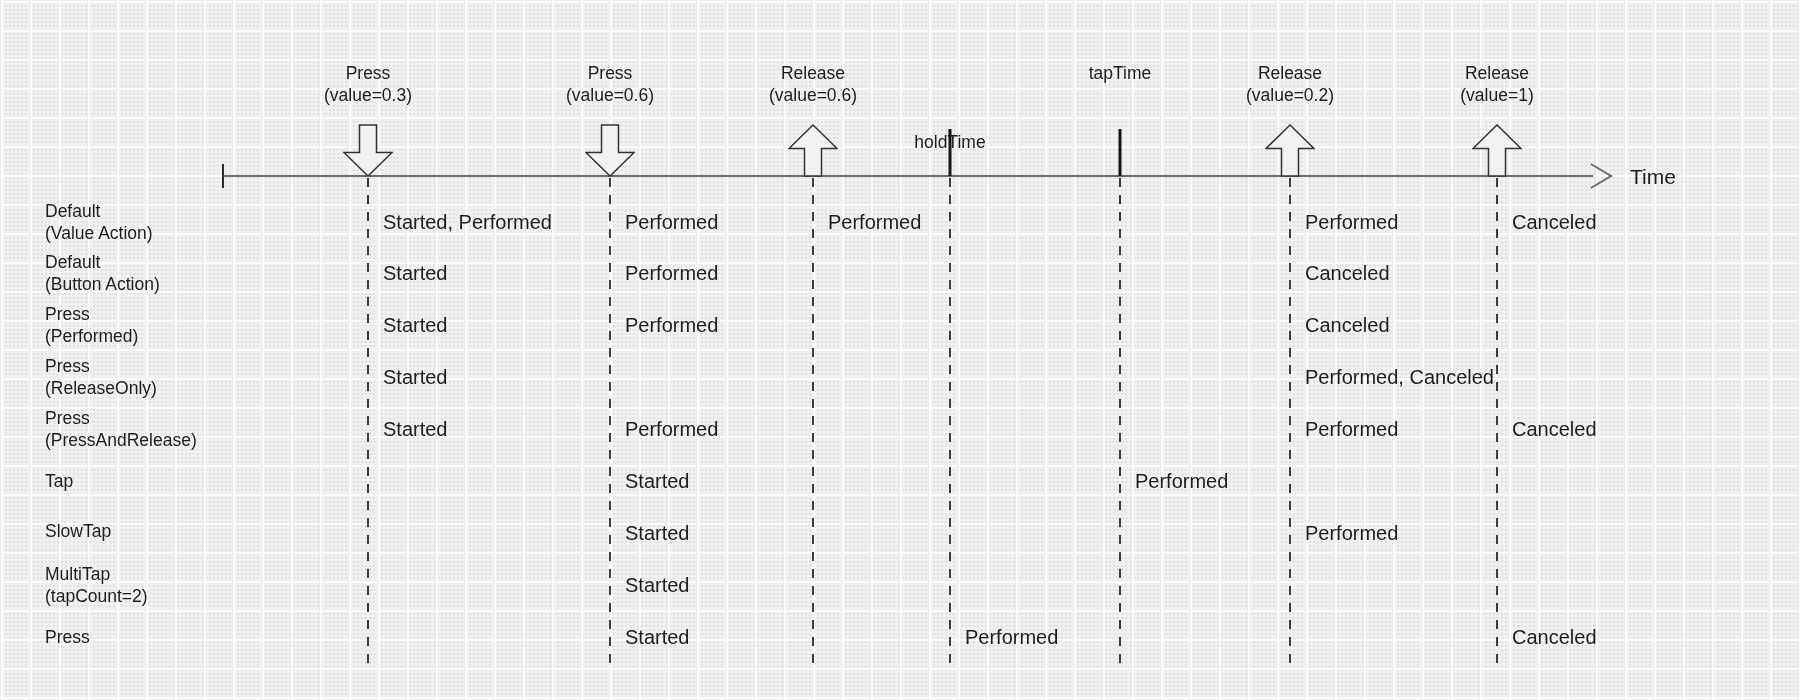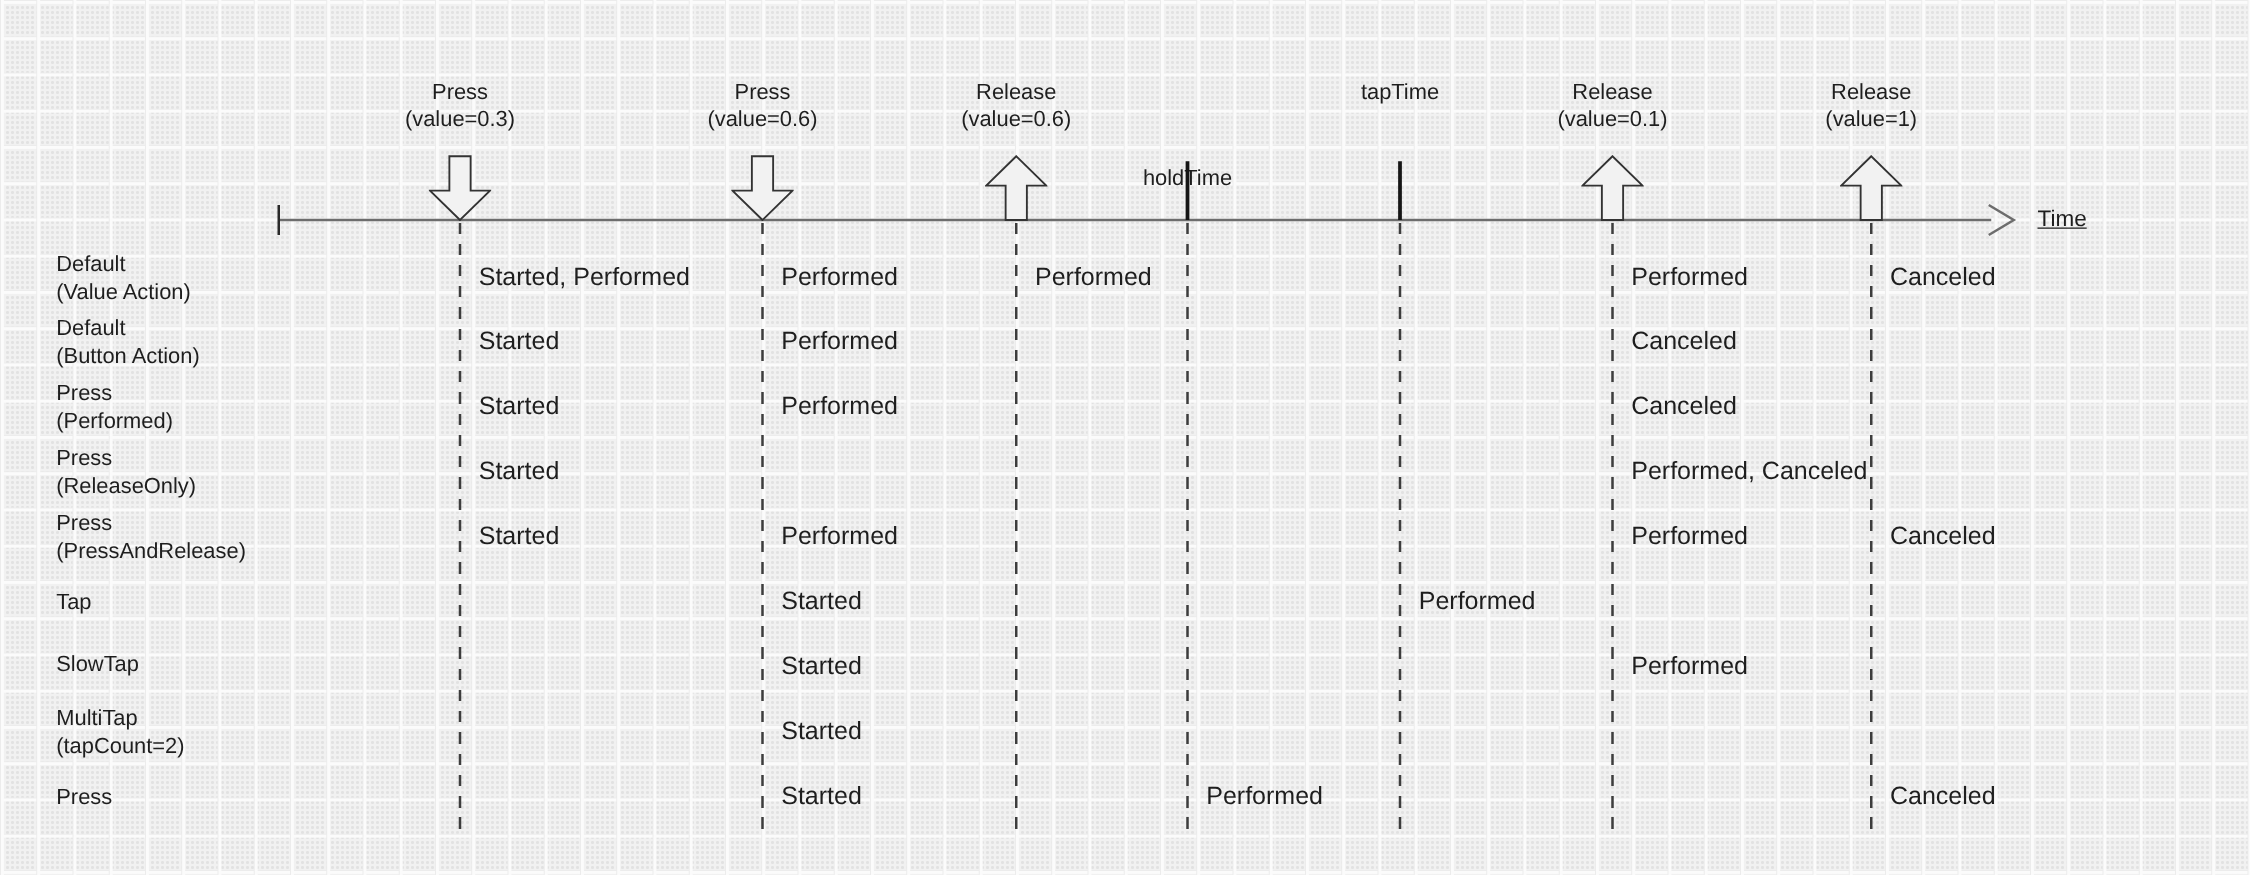--- a/index.html
+++ b/index.html
@@ -10,21 +10,21 @@
     background-image:
       linear-gradient(to right,#ececec 0 1px,#fbfbfb 1px 3px,transparent 3px),
       linear-gradient(to bottom,#ececec 0 1px,#fbfbfb 1px 3px,transparent 3px),
       radial-gradient(circle,#e2e2e2 1px,transparent 1.4px);
     background-size:29px 29px,29px 29px,4px 4px;
   }
   .params{position:absolute;left:38px;top:28px;font-size:18px;line-height:23px;white-space:nowrap;}
   .axis-line{position:absolute;left:224px;top:175px;width:1369px;height:2px;background:#6d6d6d;}
   .axis-start-tick{position:absolute;left:222px;top:164px;width:2px;height:24px;background:#2a2a2a;}
   .axis-head{position:absolute;left:1588px;top:161px;}
-  .time-label{position:absolute;left:1630px;top:165px;font-size:18px;text-decoration:underline;}
+  .time-label{position:absolute;left:1630px;top:165px;font-size:21px;}
   .col-label{position:absolute;transform:translateX(-50%);text-align:center;
     font-size:17.5px;line-height:22px;white-space:nowrap;}
   .marker-arrow{position:absolute;transform:translateX(-50%);top:124px;width:50px;height:53px;}
   .marker-tick{position:absolute;transform:translateX(-50%);top:129px;width:3px;height:47px;background:#151515;}
   .dashline{position:absolute;transform:translateX(-50%);top:178px;width:2px;height:487px;
     background:repeating-linear-gradient(to bottom,#3d3d3d 0 9px,transparent 9px 17px);}
   .row-label{position:absolute;left:45px;width:210px;
     font-size:17.5px;line-height:22px;white-space:nowrap;}
   .event-text{position:absolute;font-size:20px;line-height:22px;white-space:nowrap;}
 </style>
@@ -71,21 +71,21 @@
       </div>
       <div class="marker-tick" style="left: 950px;"></div>
       <div class="dashline" style="left: 950px;"></div>
       <div class="col-label" style="left: 1120px; top: 62px;">
         <div>tapTime</div>
       </div>
       <div class="marker-tick" style="left: 1120px;"></div>
       <div class="dashline" style="left: 1120px;"></div>
       <div class="col-label" style="left: 1290px; top: 62px;">
         <div>Release</div>
-        <div>(value=0.1)</div>
+        <div>(value=0.2)</div>
       </div>
       <div class="marker-arrow" style="left: 1290px;"><svg width="50" height="53" viewBox="0 0 50 53">
           <polygon points="25,1 1,24.5 16.5,24.5 16.5,52 33.5,52 33.5,24.5 49,24.5" fill="#f2f2f2" stroke="#333333" stroke-width="1.5"></polygon>
         </svg></div>
       <div class="dashline" style="left: 1290px;"></div>
       <div class="col-label" style="left: 1497px; top: 62px;">
         <div>Release</div>
         <div>(value=1)</div>
       </div>
       <div class="marker-arrow" style="left: 1497px;"><svg width="50" height="53" viewBox="0 0 50 53">

